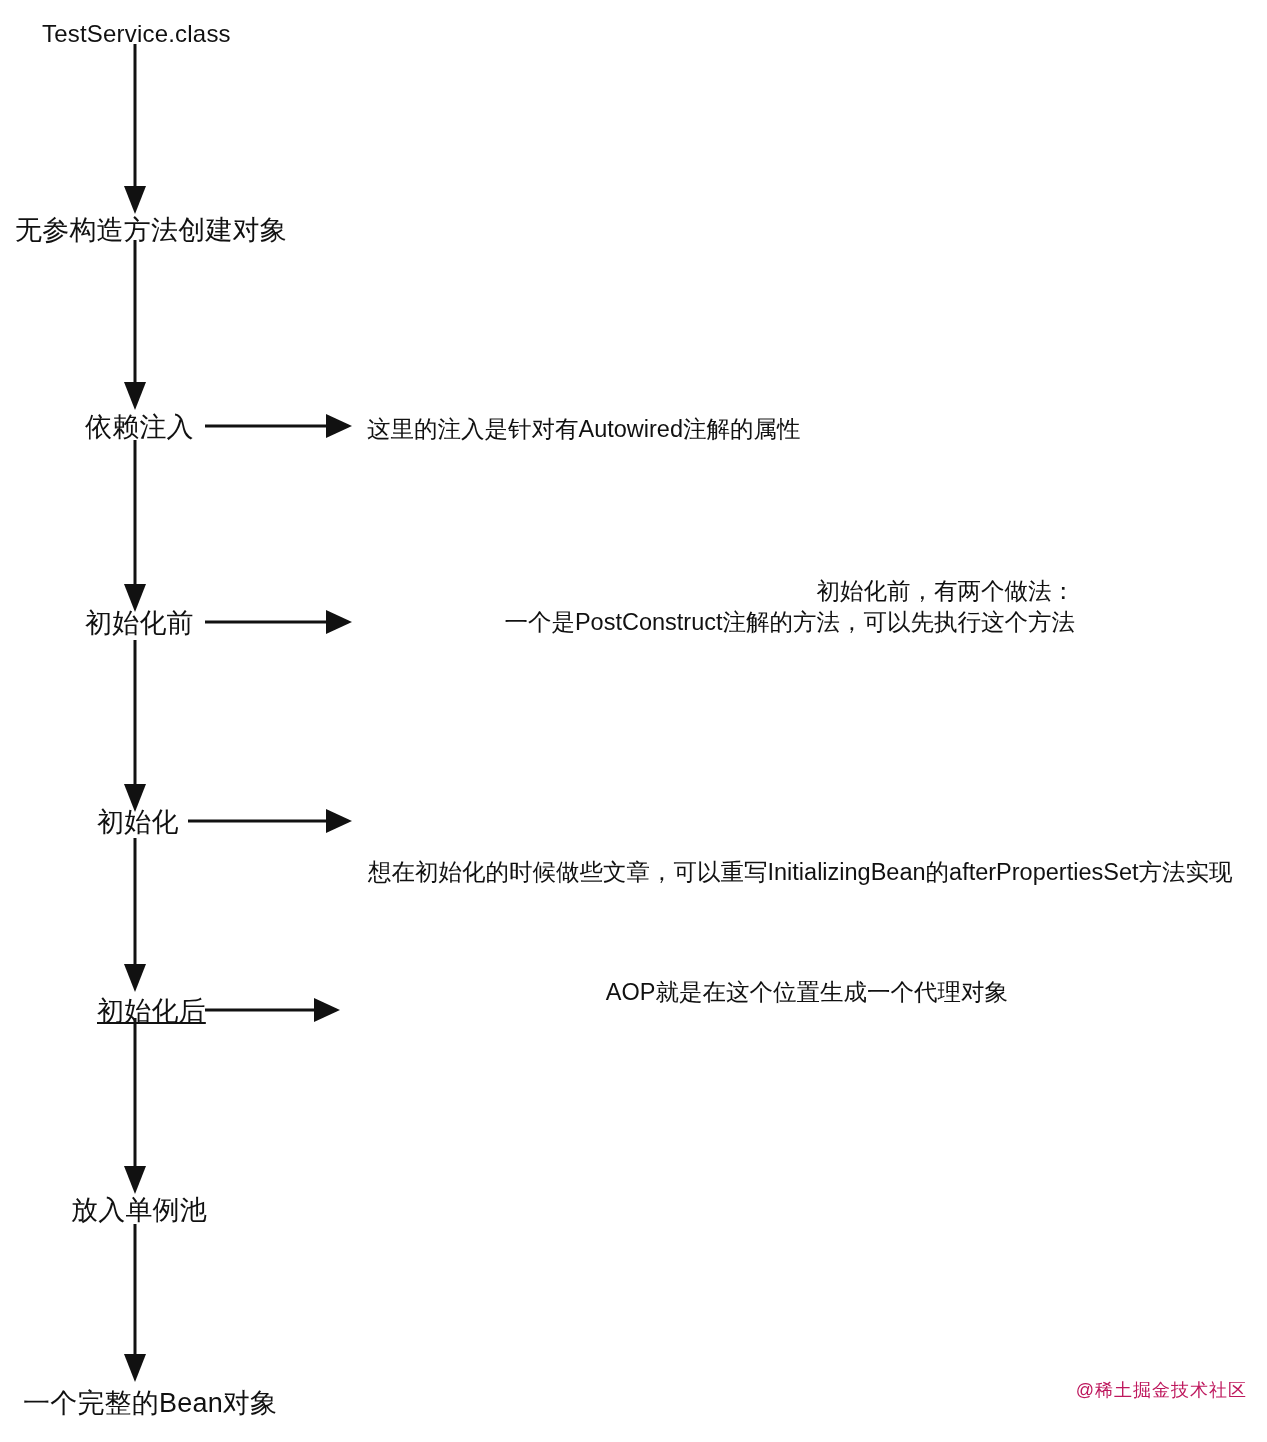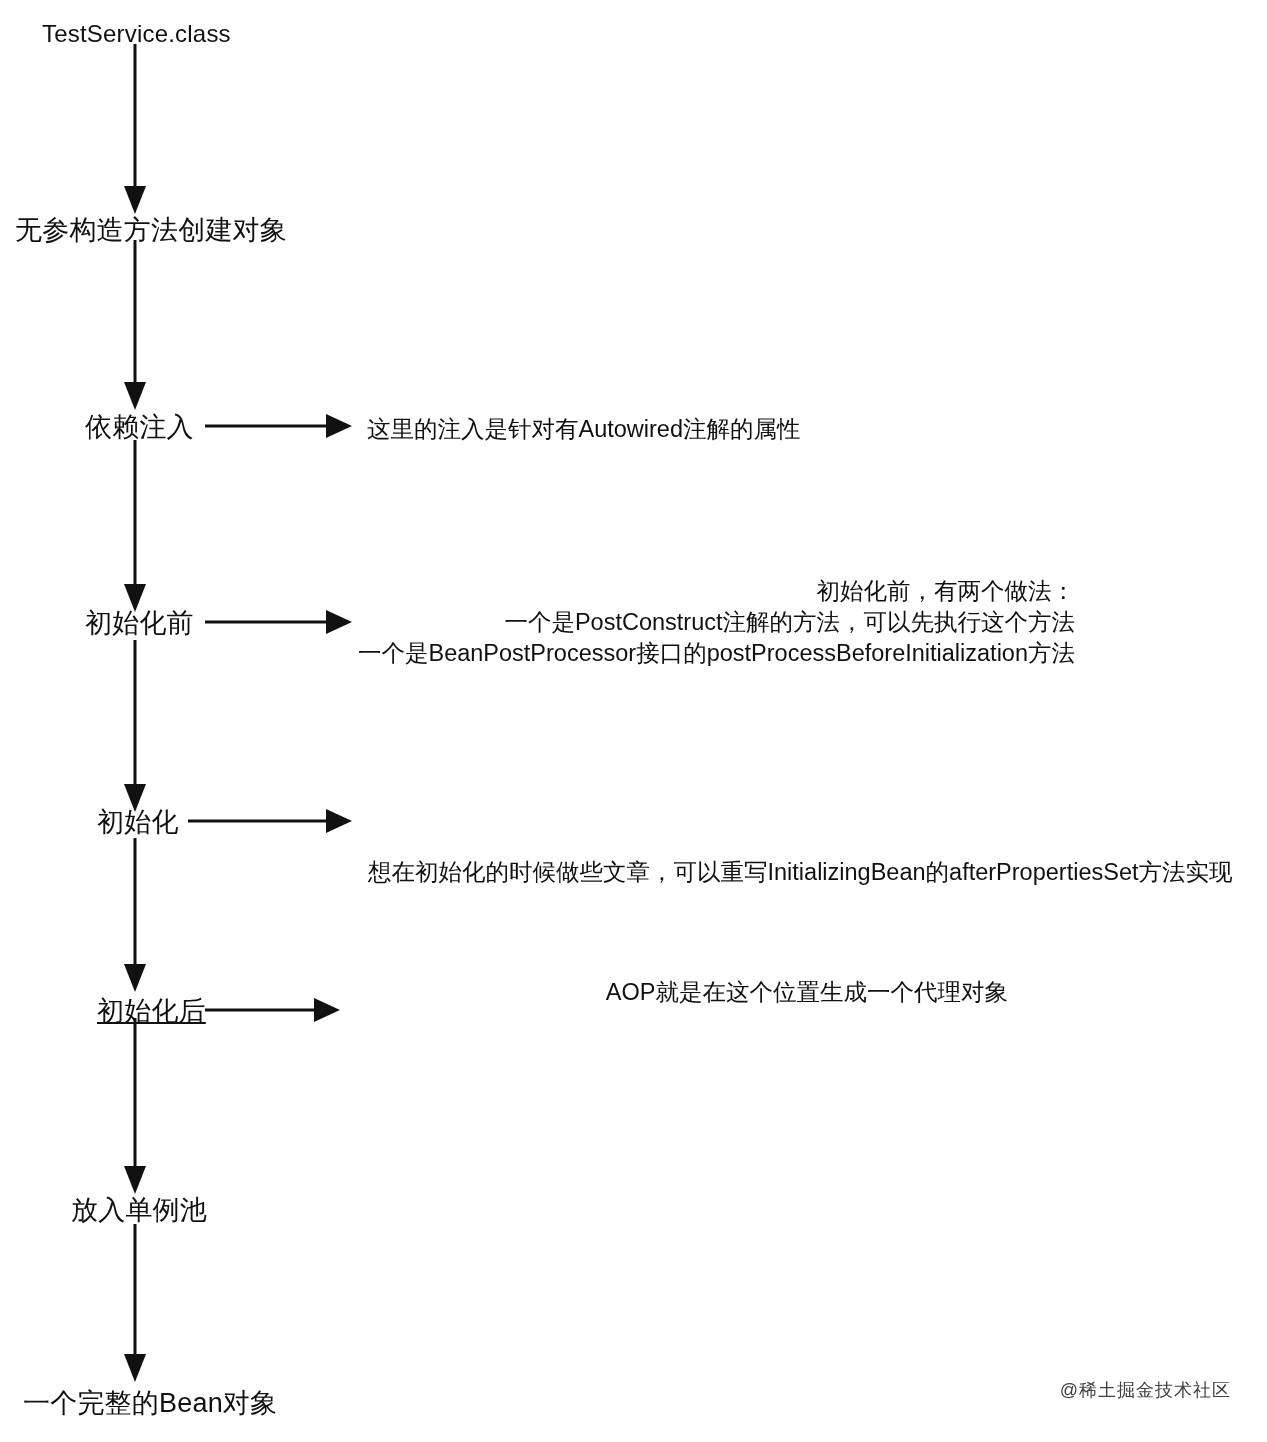--- a/index.html
+++ b/index.html
@@ -41,24 +41,24 @@
     white-space: nowrap;
   }
   .side-text.center {
     text-align: right;
   }
   .side-text.left {
     text-align: center;
   }
   .watermark {
     position: absolute;
-    right: 36px;
+    right: 20px;
     bottom: 40px;
     font-size: 18px;
-    color: #404040;
+    color: #be185d;
     white-space: nowrap;
     letter-spacing: 1px;
     text-align: center;
   }
 </style>
 </head>
 <body>
 
 <svg id="flow-canvas" viewBox="0 0 1267 1442" xmlns="http://www.w3.org/2000/svg">
   <defs>
@@ -120,21 +120,20 @@
 
 <div class="node-label" style="left:23px; top:1390px;">一个完整的Bean对象</div>
 
 <div class="side-text left" style="left:367px; top:414px;">
   <div>这里的注入是针对有Autowired注解的属性</div>
 </div>
 
 <div class="side-text center" style="left:335px; top:576px; width:740px;">
   <div>初始化前，有两个做法：</div>
   <div>一个是PostConstruct注解的方法，可以先执行这个方法</div>
-  <div>一个是BeanPostProcessor接口的postProcessBeforeInitialization方法</div>
 </div>
 
 <div class="side-text left" style="left:368px; top:809px;margin-top:48px;">
   <div>想在初始化的时候做些文章，可以重写InitializingBean的afterPropertiesSet方法实现</div>
 </div>
 
 <div class="side-text center" style="left:340px; top:977px; width:668px;">
   <div>AOP就是在这个位置生成一个代理对象</div>
 </div>
 

